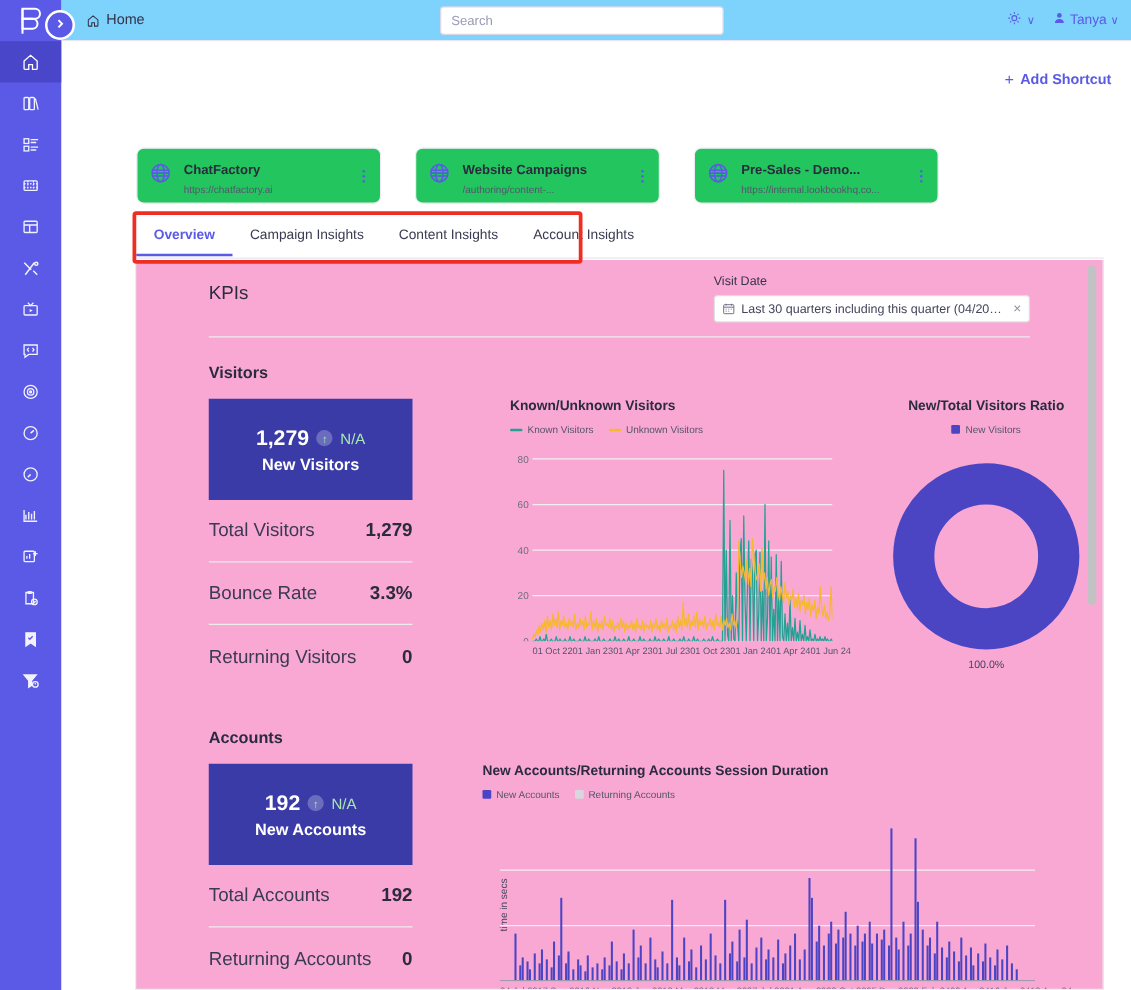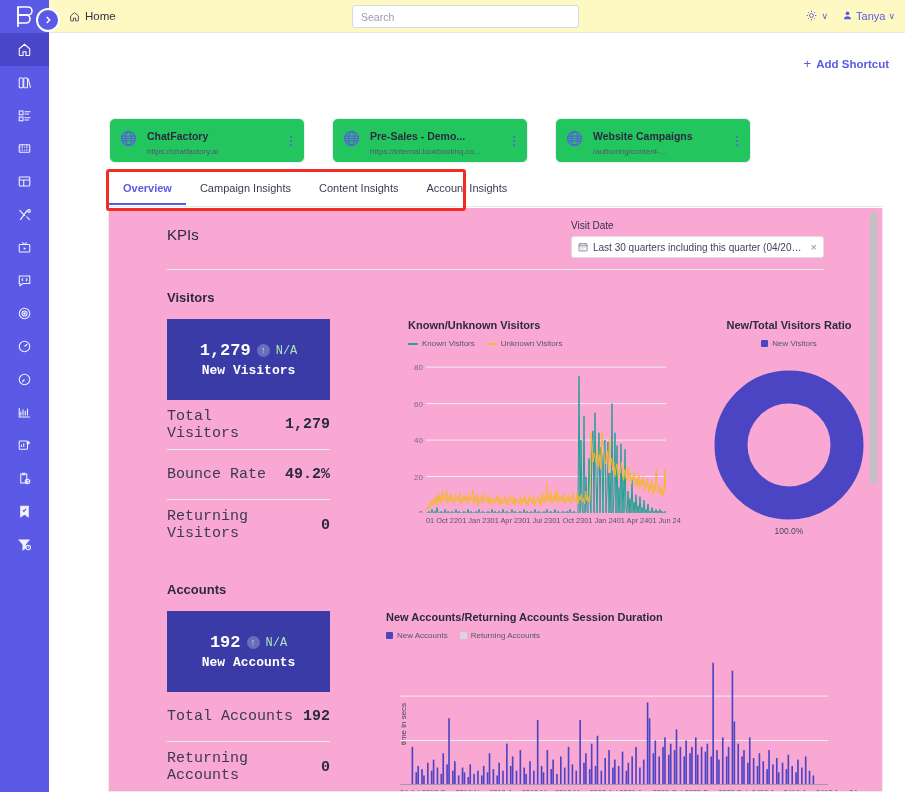--- a/index.html
+++ b/index.html
@@ -45,21 +45,21 @@
     color: #fff;
     cursor: pointer;
     z-index: 20;
   }
 
   
   .main { flex: 1; height: 792px; display: flex; flex-direction: column; position: relative; background:#fff;}
 
   
   .topbar {
-    height: 33px; background: #fef9c3;
+    height: 33px; background: #7dd3fc;
     border-bottom: 1px solid #e6e6f2;
     display: flex; align-items: center;
     position: relative;
     flex-shrink: 0;
   }
   .breadcrumb {
     display: flex; align-items: center; gap: 5px;
     margin-left: 20px;
     font-size: 11.5px; color: #33324a; font-weight: 500;
   }
@@ -185,21 +185,21 @@
   .vd-x { color: #8d8da0; font-size: 11px; cursor: pointer; }
   .cal-icon { color:#6b6b80; display:flex; flex-shrink:0;}
 
   .divider { height: 1px; background: #ececed; margin: 26px 0 0 0; }
 
   .section-title { font-size: 13px; font-weight: bold; color: #2b2b3f; margin-top: 20px; }
 
   .row { display: flex; margin-top: 14px; }
 
   
-  .kpi-col { width: 163px; flex-shrink: 0; font-family: Liberation Mono, monospace; }
+  .kpi-col { width: 163px; flex-shrink: 0; }
   .kpi-hero {
     height: 81px; background: #3b3ba8;
     display: flex; flex-direction: column; align-items: center; justify-content: center;
     color: #fff;
   }
   .kpi-hero-top { display: flex; align-items: center; gap: 6px; }
   .kpi-hero-num { font-size: 17px; font-weight: bold; }
   .arrow-badge {
     width: 13px; height: 13px; border-radius: 50%;
     background: rgba(255,255,255,.25);
@@ -481,40 +481,40 @@
         </div>
         <div class="card">
           <span class="card-globe">
             <svg width="19" height="19" viewBox="0 0 20 20" fill="none" stroke="#5a5ae6" stroke-width="1.3">
                 <circle cx="10" cy="10" r="7.2"></circle>
                 <ellipse cx="10" cy="10" rx="3.2" ry="7.2"></ellipse>
                 <path d="M3 7.6h14M3 12.4h14M2.8 10h14.4"></path>
               </svg>
           </span>
           <span class="card-txt">
-            <span class="card-title">Pre-Sales - Demo...</span>
-            <span class="card-sub" style="display:block">https://internal.lookbookhq.co...</span>
+            <span class="card-title">Website Campaigns</span>
+            <span class="card-sub" style="display:block">/authoring/content-...</span>
           </span>
           <span class="card-dots">
               <i></i>
               <i></i>
               <i></i>
             </span>
         </div>
         <div class="card">
           <span class="card-globe">
             <svg width="19" height="19" viewBox="0 0 20 20" fill="none" stroke="#5a5ae6" stroke-width="1.3">
                 <circle cx="10" cy="10" r="7.2"></circle>
                 <ellipse cx="10" cy="10" rx="3.2" ry="7.2"></ellipse>
                 <path d="M3 7.6h14M3 12.4h14M2.8 10h14.4"></path>
               </svg>
           </span>
           <span class="card-txt">
-            <span class="card-title">Website Campaigns</span>
-            <span class="card-sub" style="display:block">/authoring/content-...</span>
+            <span class="card-title">Pre-Sales - Demo...</span>
+            <span class="card-sub" style="display:block">https://internal.lookbookhq.co...</span>
           </span>
           <span class="card-dots">
               <i></i>
               <i></i>
               <i></i>
             </span>
         </div>
       </div>
 
       <div class="tabs">
@@ -560,21 +560,21 @@
                   <span class="kpi-hero-na">N/A</span>
                 </div>
                 <div class="kpi-hero-label">New Visitors</div>
               </div>
               <div class="kpi-line">
                 <span class="k">Total Visitors</span>
                 <span class="v">1,279</span>
               </div>
               <div class="kpi-line">
                 <span class="k">Bounce Rate</span>
-                <span class="v">49.2%</span>
+                <span class="v">3.3%</span>
               </div>
               <div class="kpi-line">
                 <span class="k">Returning Visitors</span>
                 <span class="v">0</span>
               </div>
             </div>
 
             <div class="chart-block" style="width:258px">
               <div class="chart-title">Known/Unknown Visitors</div>
               <div class="legend">

